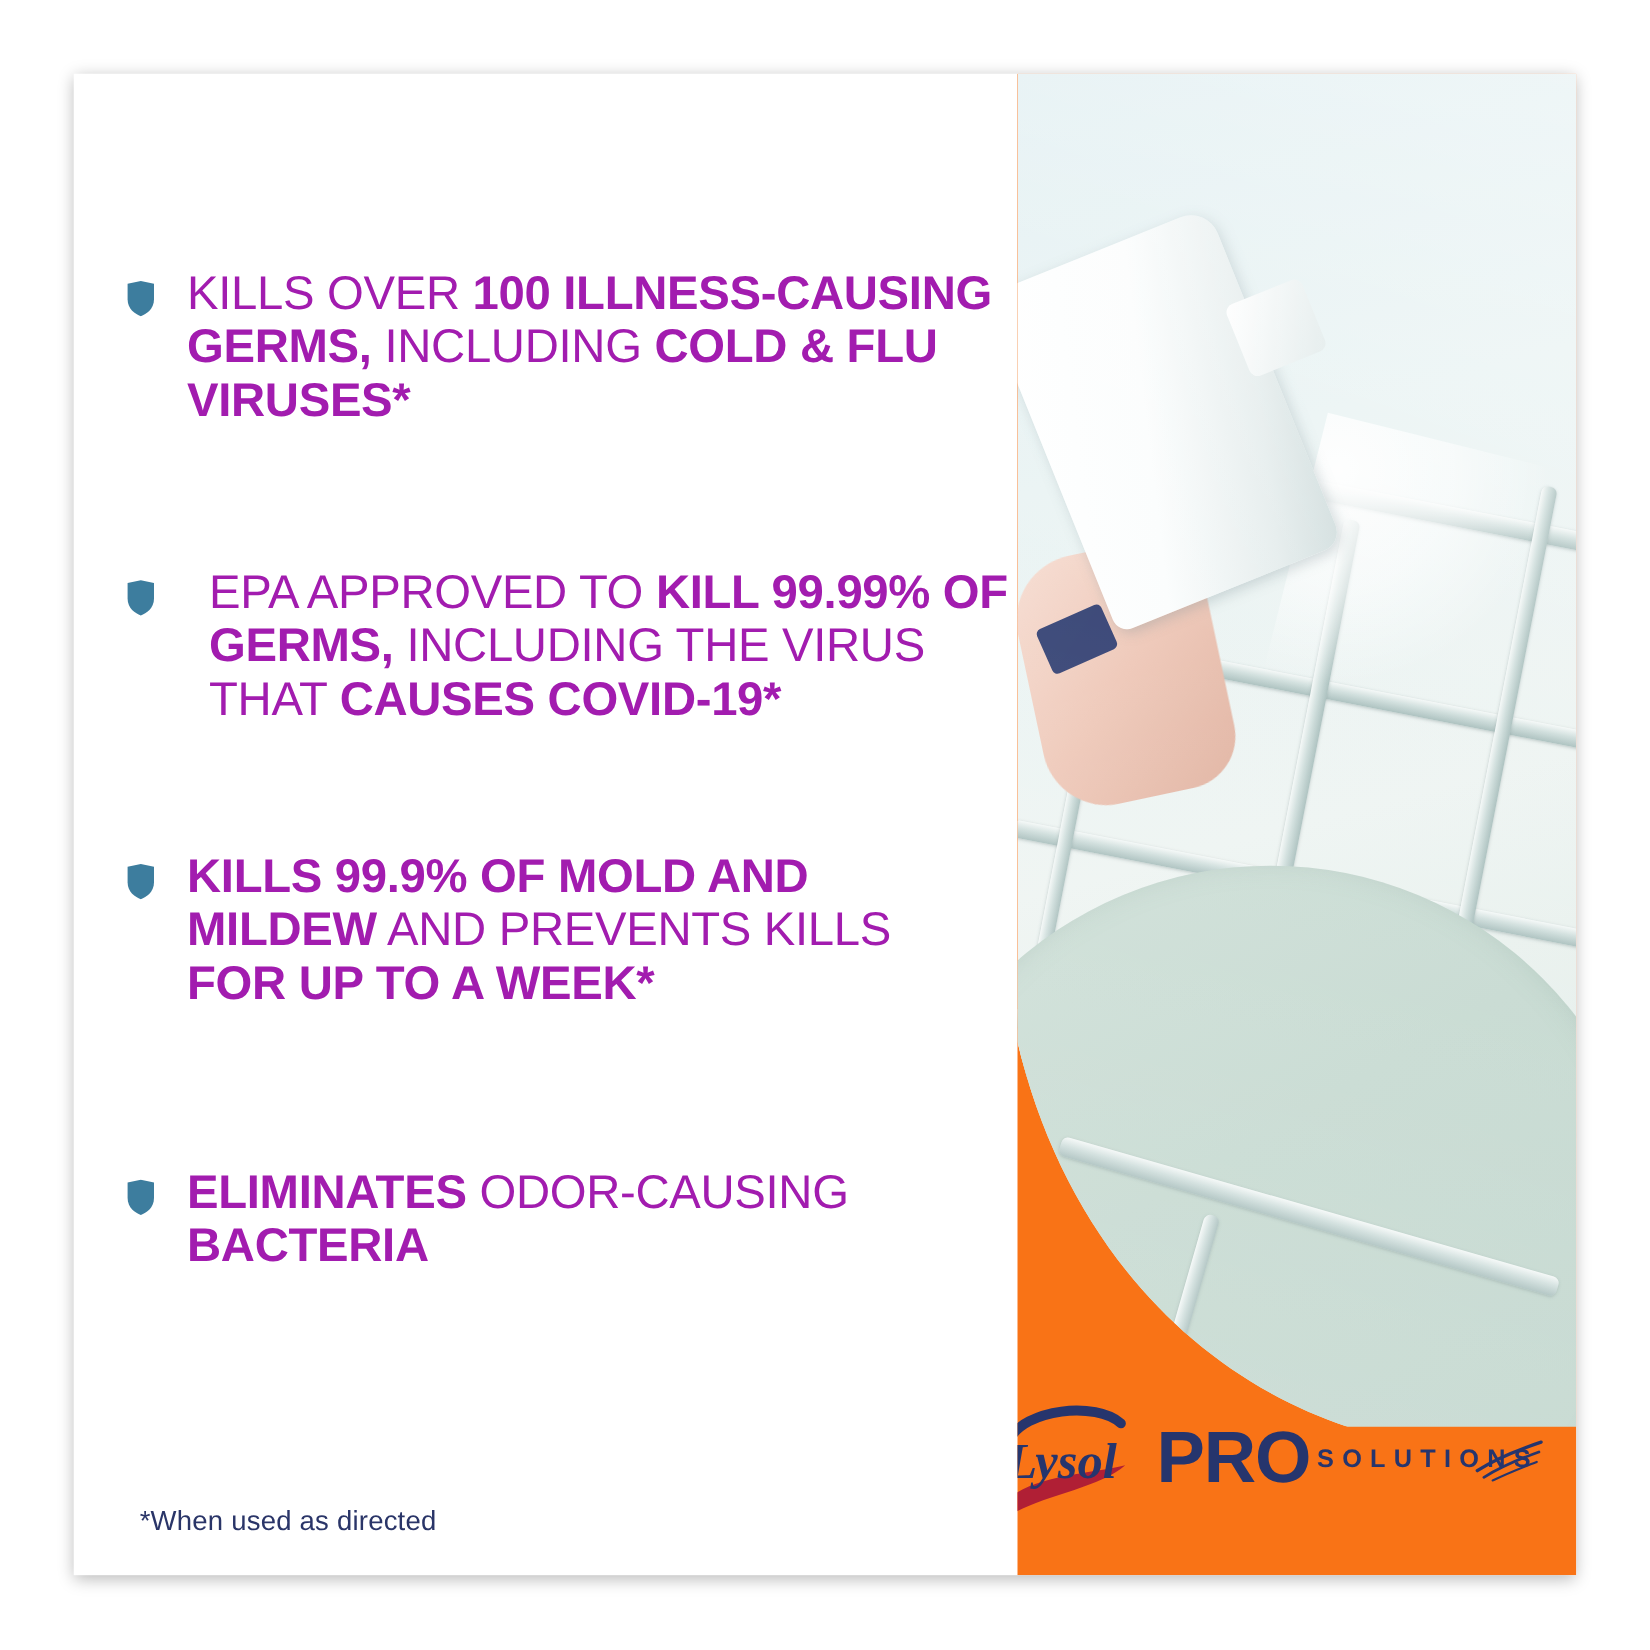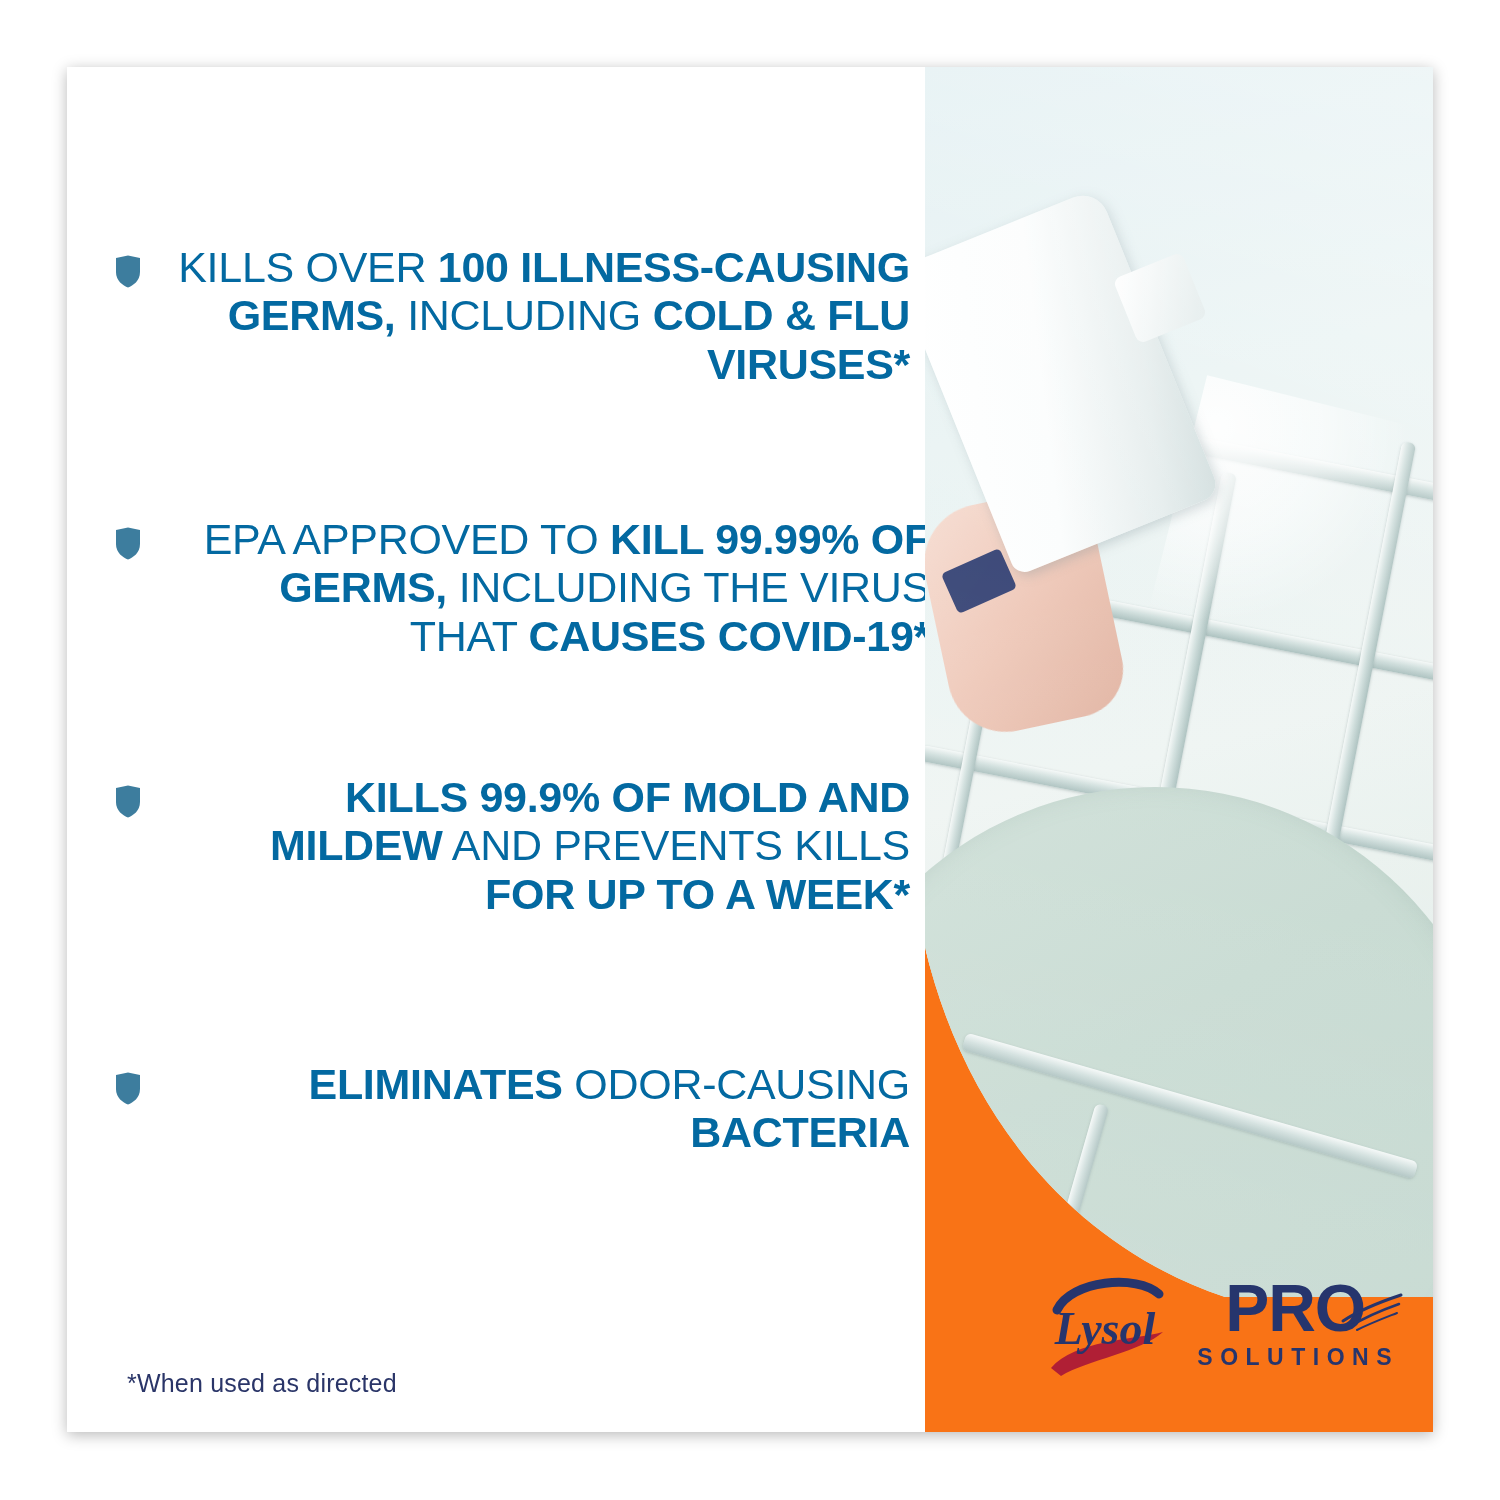--- a/index.html
+++ b/index.html
@@ -39,27 +39,26 @@
 
   .shield{
     flex:0 0 auto;
     width:28px; height:33px;
     margin-top:12px;
     margin-right:28px;
   }
   .shield svg{display:block;width:28px;height:33px;}
 
   .btext{
-    color:#0369a1;
+    color:#a21caf;
     font-size:43px;
     line-height:1.125;
     letter-spacing:-0.3px;
     font-weight:400;
     max-width:740px;
-    text-align:right;
   }
   .btext b{font-weight:700;}
 
   
   #footnote{
     position:absolute;
     left:60px;
     top:1302px;
     color:#2a3568;
     font-size:25px;
@@ -164,21 +163,21 @@
     z-index:5;
   }
   #lysol{
     position:relative;
     width:128px;height:112px;
   }
   #lysol svg{display:block;}
   #pro{
     position:relative;
     display:flex;
-    flex-direction:column;
+    flex-direction:row;
     align-items:center;
   }
   #pro-word{
     color:#26356d;
     font-size:66px;
     font-weight:700;
     letter-spacing:-1px;
     line-height:.95;
     position:relative;
   }

